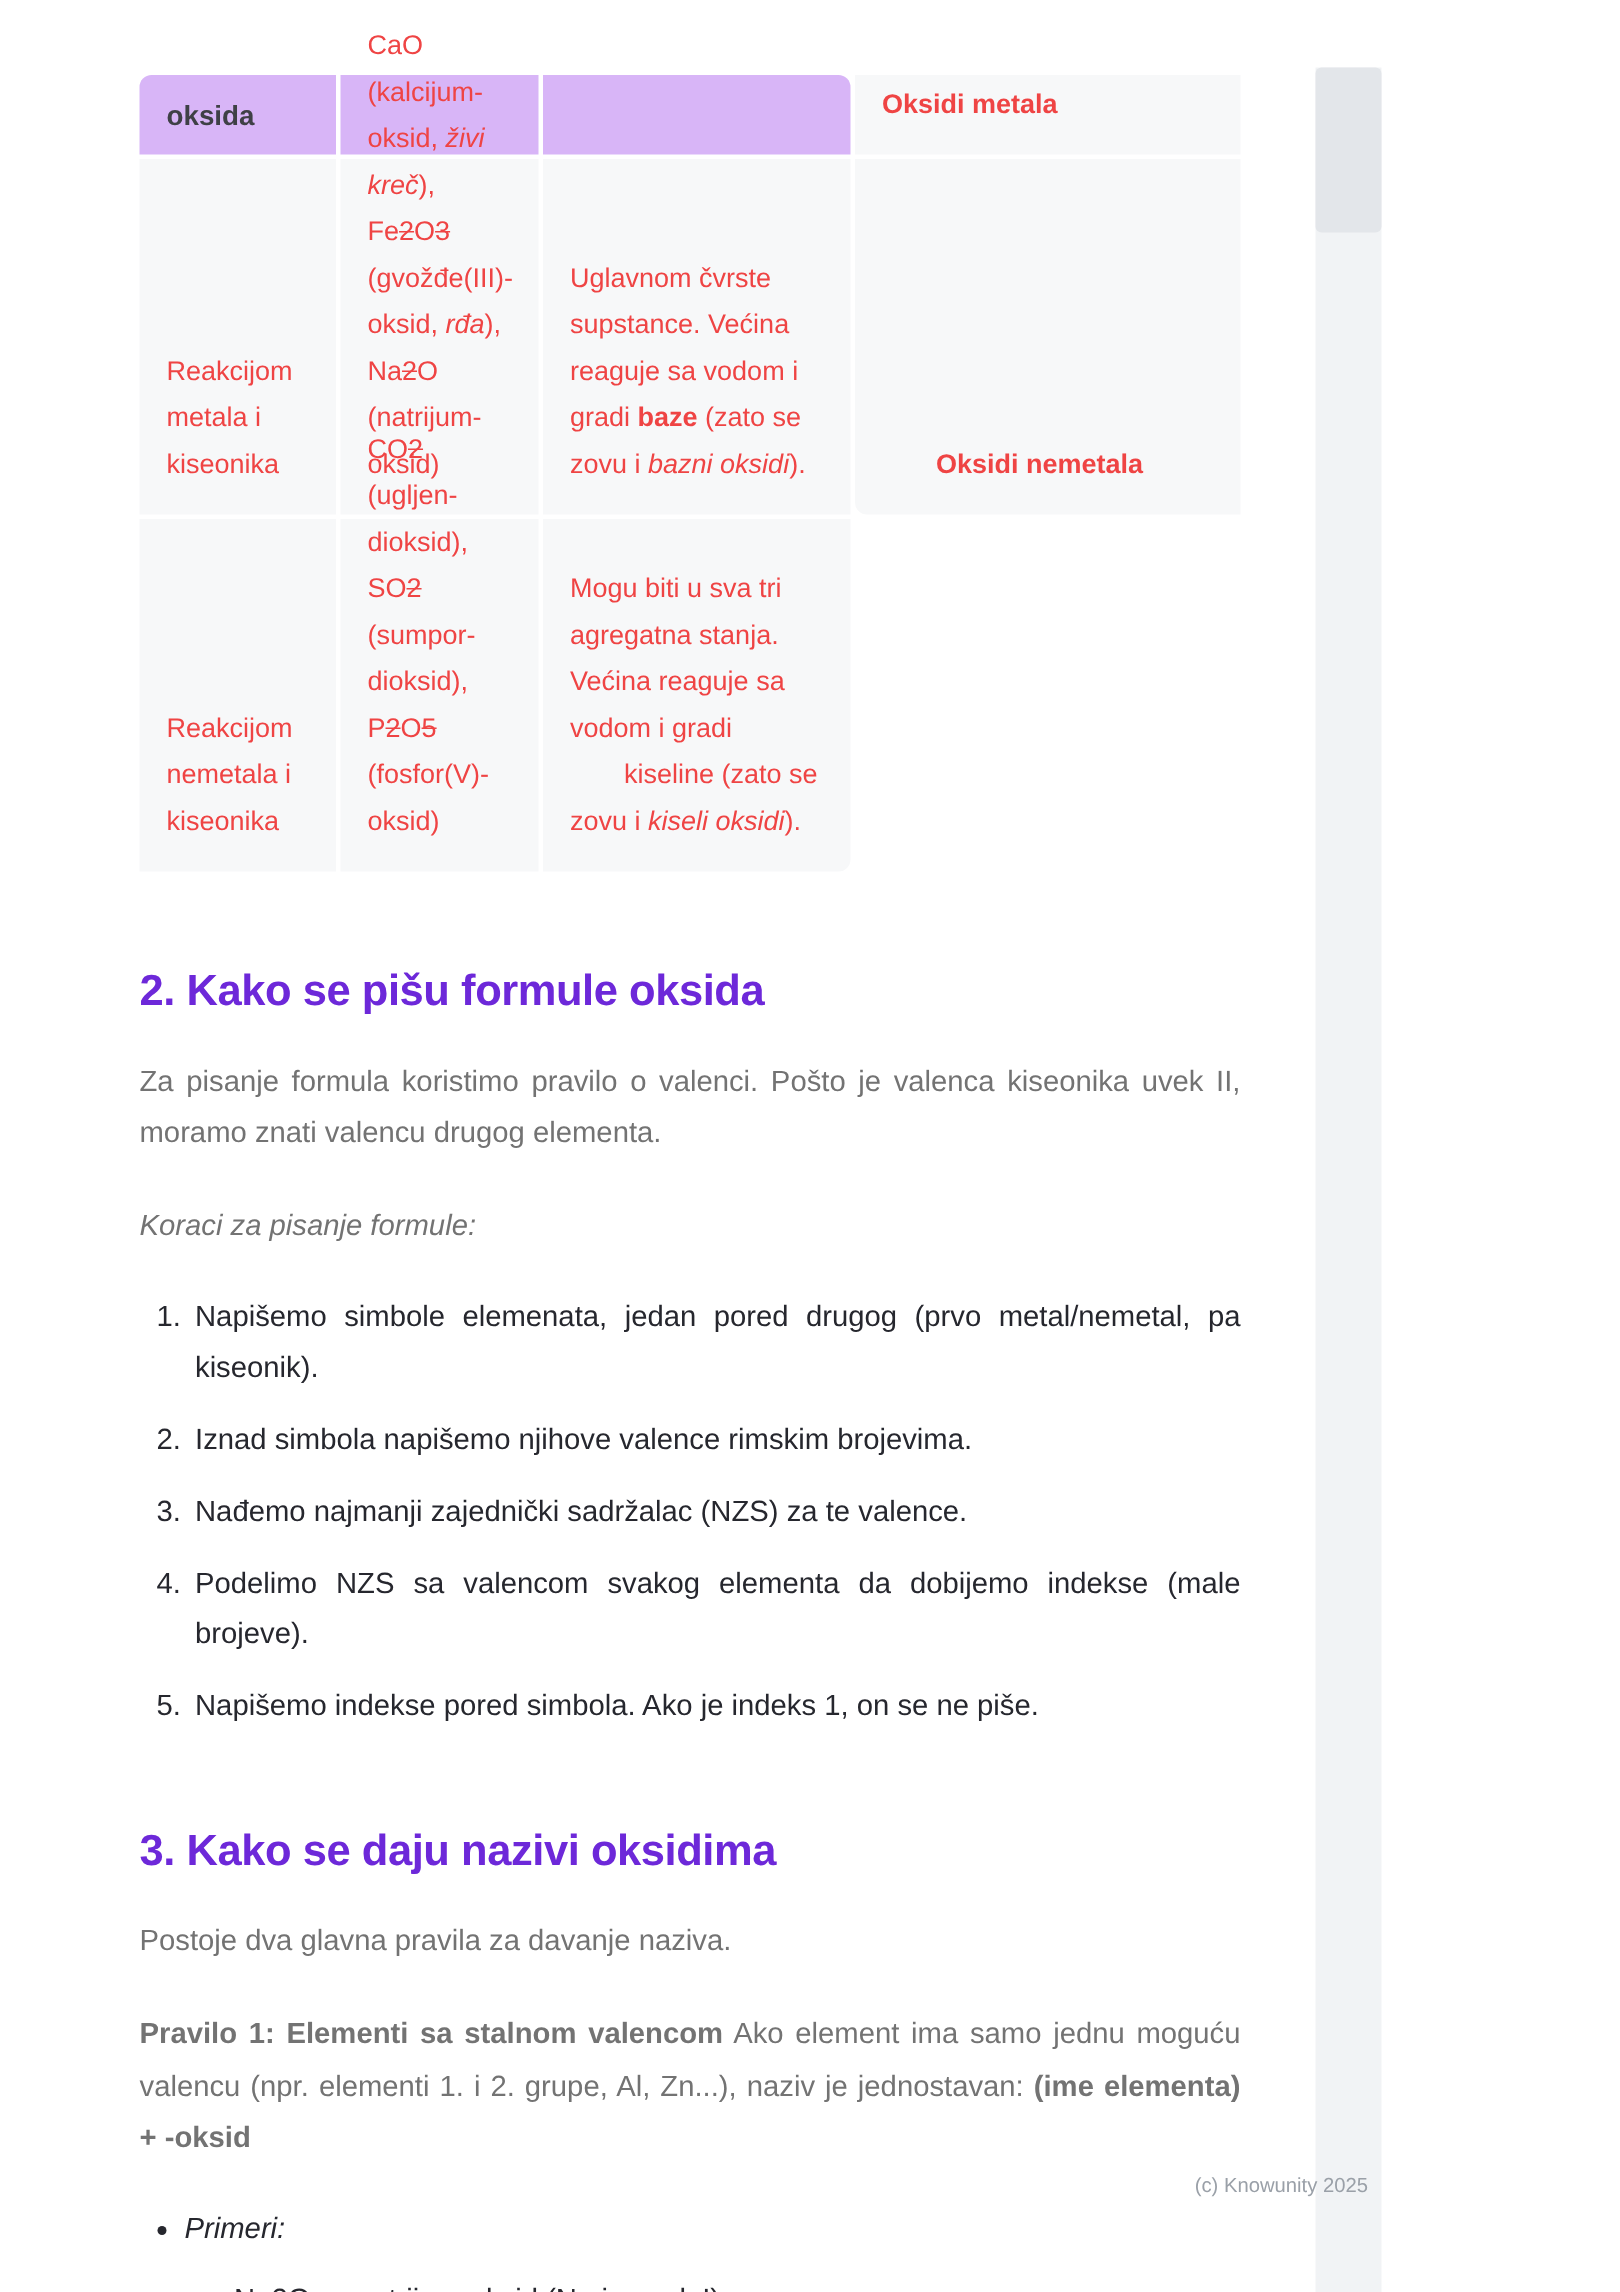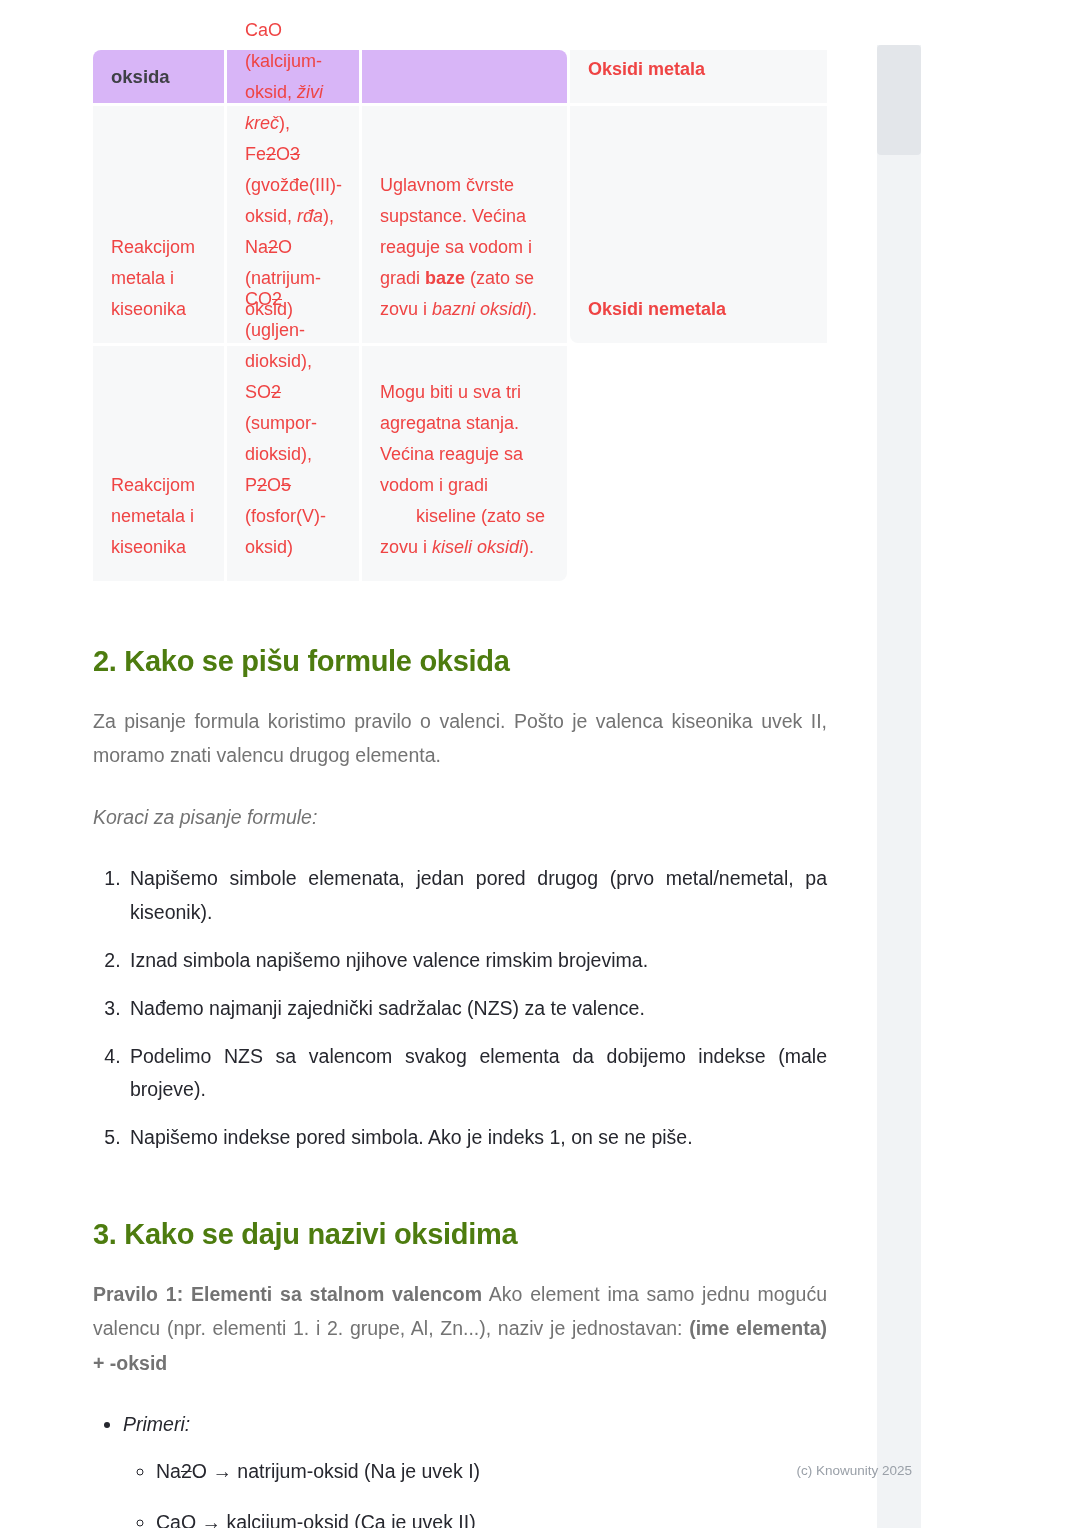--- a/index.html
+++ b/index.html
@@ -50,21 +50,21 @@
     padding:18px;
   }
   .th.c0{border-top-left-radius:8px;}
   .th.c3{border-top-right-radius:8px;}
   .td.r2.c0{border-bottom-left-radius:8px;}
   .td.r2.c3{border-bottom-right-radius:8px;}
   
   h2.sec{
     font-size:29px;
     font-weight:700;
-    color:#4d7c0f;
+    color:#6d28d9;
     margin:64px 0 26px 0;
     letter-spacing:-0.3px;
   }
   p.body{
     font-size:19.5px;
     line-height:1.75;
     margin:0 0 28px 0;
     color:#737373;
   }
   .just{text-align:justify;}
@@ -87,21 +87,21 @@
   }
   ul.bullets > li{margin-bottom:10px;}
   ul.sub{
     margin:14px 0 0 0;
     padding-left:33px;
     list-style-type:circle;
     font-style:normal;
   }
   ul.sub li{margin-bottom:18px;}
   .footer{
-    position:absolute; right:68px; bottom:50px;
+    position:absolute; right:68px; bottom:64px;
     font-size:13.5px; color:#9aa0a8; z-index:5;
   }
 </style>
 </head>
 <body>
 
 <div class="page">
 
   <div class="scroll-track">
     <div class="scroll-thumb"></div>
@@ -121,21 +121,21 @@
           <span><span>Reakcijom metala i kiseonika</span></span>
         </div>
       <div class="td r1 c2">
           <span><span>CaO (kalcijum-oksid, </span><span style="font-style: italic;">živi kreč</span><span>), Fe</span><span style="text-decoration: line-through;">2</span><span>O</span><span style="text-decoration: line-through;">3</span><span> (gvožđe(III)-oksid, </span><span style="font-style: italic;">rđa</span><span>), Na</span><span style="text-decoration: line-through;">2</span><span>O (natrijum-oksid)</span></span>
         </div>
       <div class="td r1 c3">
           <span><span>Uglavnom čvrste supstance. Većina reaguje sa vodom i gradi </span><span style="font-weight: 700;">baze</span><span> (zato se zovu i </span><span style="font-style: italic;">bazni oksidi</span><span>).</span></span>
         </div>
 
       <div class="td r2 c0">
-          <span><span style="font-weight: 700;">Oksidi nemetala</span></span>
+          <span><span style="font-weight: 700; margin-left: 36px;">Oksidi nemetala</span></span>
         </div>
       <div class="td r2 c1">
           <span><span>Reakcijom nemetala i kiseonika</span></span>
         </div>
       <div class="td r2 c2">
           <span><span>CO</span><span style="text-decoration: line-through;">2</span><span> (ugljen-dioksid), SO</span><span style="text-decoration: line-through;">2</span><span> (sumpor-dioksid), P</span><span style="text-decoration: line-through;">2</span><span>O</span><span style="text-decoration: line-through;">5</span><span> (fosfor(V)-oksid)</span></span>
         </div>
       <div class="td r2 c3">
           <span><span>Mogu biti u sva tri agregatna stanja. Većina reaguje sa vodom i gradi </span><span style="font-weight: 400; margin-left: 36px;">kiseline</span><span> (zato se zovu i </span><span style="font-style: italic;">kiseli oksidi</span><span>).</span></span>
         </div>
@@ -150,20 +150,21 @@
     <ol class="steps">
       <li>Napišemo simbole elemenata, jedan pored drugog (prvo metal/nemetal, pa kiseonik).</li>
       <li>Iznad simbola napišemo njihove valence rimskim brojevima.</li>
       <li>Nađemo najmanji zajednički sadržalac (NZS) za te valence.</li>
       <li>Podelimo NZS sa valencom svakog elementa da dobijemo indekse (male brojeve).</li>
       <li>Napišemo indekse pored simbola. Ako je indeks 1, on se ne piše.</li>
     </ol>
 
     <h2 class="sec">3. Kako se daju nazivi oksidima</h2>
 
+    <p class="body">Postoje dva glavna pravila za davanje naziva.</p>
 
     <p class="body just"><span><span style="font-weight: 700;">Pravilo 1: Elementi sa stalnom valencom</span><span> Ako element ima samo jednu moguću valencu (npr. elementi 1. i 2. grupe, Al, Zn...), naziv je jednostavan: </span><span style="font-weight: 700;">(ime elementa) + -oksid</span></span></p>
 
     <ul class="bullets">
       <li>
         <span class="ital">Primeri:</span>
         <ul class="sub">
           <li><span><span>Na</span><span style="text-decoration: line-through;">2</span><span>O → natrijum-oksid (Na je uvek I)</span></span></li>
           <li><span><span>CaO → kalcijum-oksid (Ca je uvek II)</span></span></li>
         </ul>

